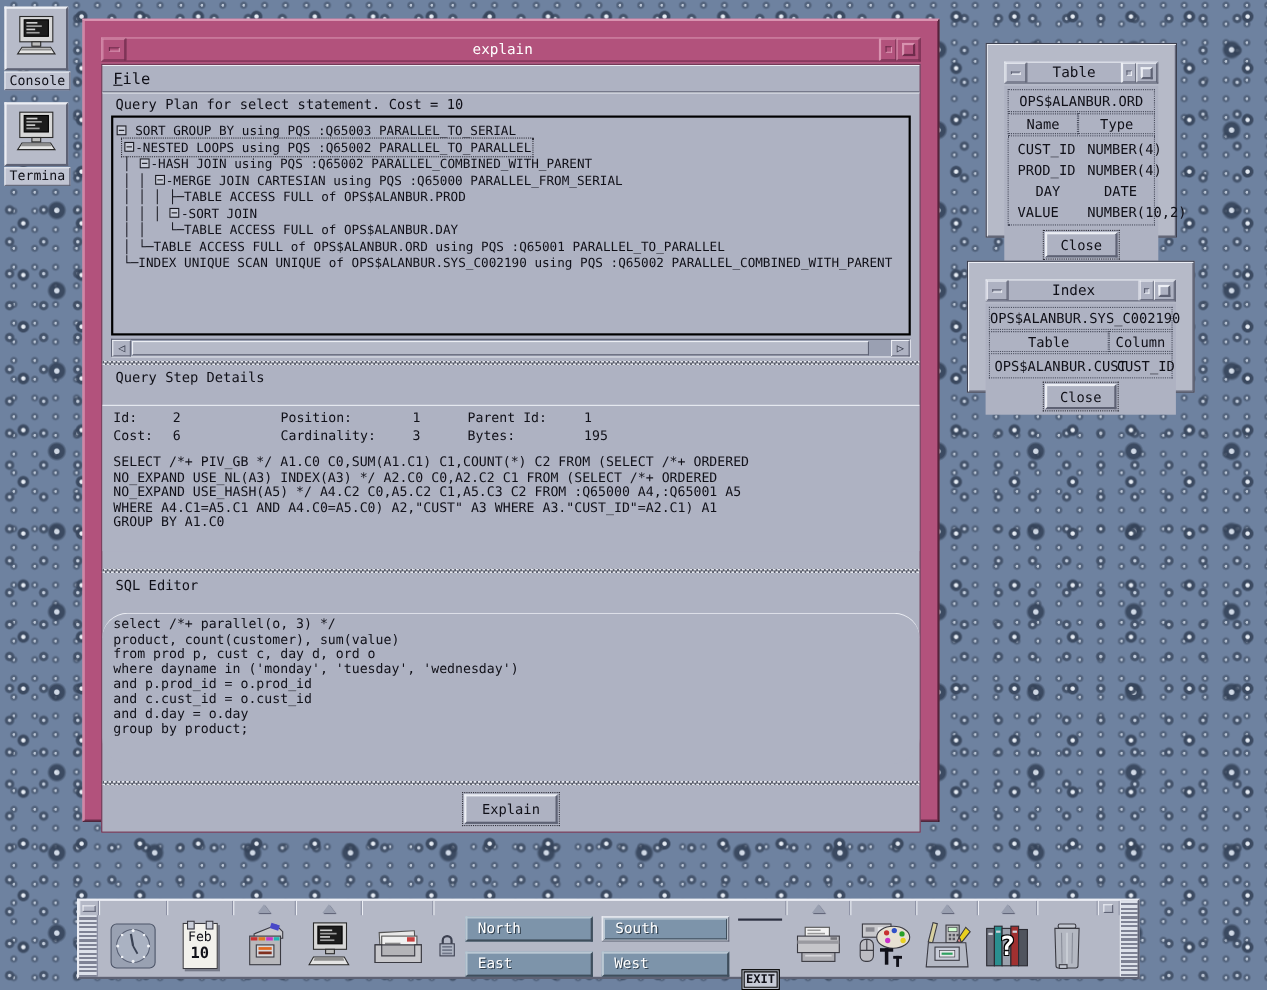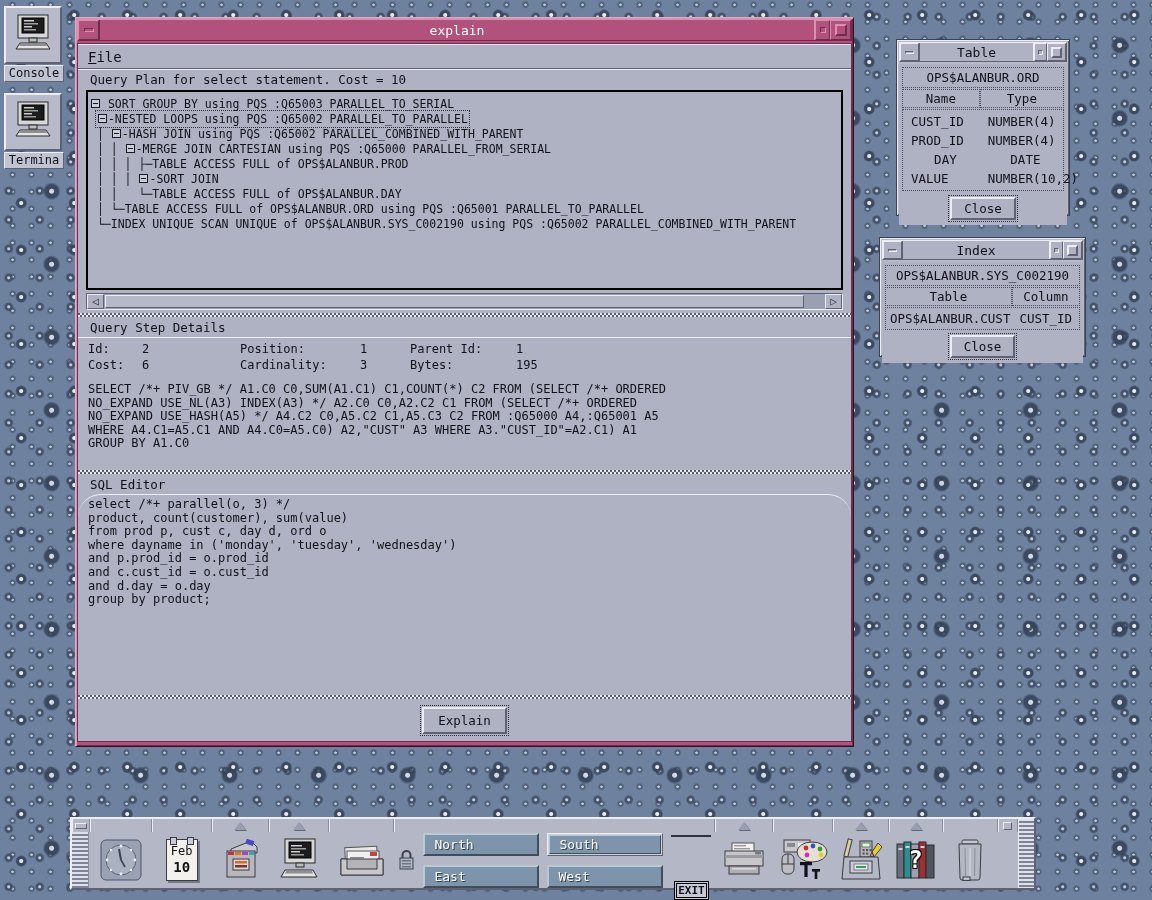--- a/index.html
+++ b/index.html
@@ -21,21 +21,21 @@
     background-size:53px 47px, 89px 73px, 31px 29px, 19px 17px;}
   .stipple{height:4px;background-image:conic-gradient(#e9ebf2 25%, #5a5e6c 0 50%, #e9ebf2 0 75%, #5a5e6c 0);background-size:4px 4px;}
 
   
   .desk-icon{position:absolute;width:60px;text-align:center;}
   .desk-icon .tile{width:58px;height:58px;background:#b7bbc9;border:2px solid;border-color:var(--hi) var(--lo) var(--lo) var(--hi);display:flex;align-items:center;justify-content:center;}
   .desk-icon .lbl{margin-top:1px;background:#c0c4d2;border:1px solid;border-color:var(--hi) var(--lo) var(--lo) var(--hi);font-size:12px;line-height:15px;white-space:nowrap;overflow:hidden;}
 
   
   .window{position:absolute;}
-  .mainwin{background:var(--pink);border:1px solid #2e1220;padding:1px;
+  .mainwin{background:var(--pink);border:1px solid #2e1220;padding:16px;
     border-top-color:#e3a9c2;border-left-color:#e3a9c2;
     box-shadow:inset 1px 1px 0 var(--pinkhi), inset -1px -1px 0 var(--pinklo);}
   .titlebar{height:22px;display:flex;align-items:stretch;background:var(--pink);
     border:1px solid;border-color:var(--pinkhi) var(--pinklo) var(--pinklo) var(--pinkhi);margin-bottom:2px;}
   .titlebar .cap{flex:1;display:flex;align-items:center;justify-content:center;color:#fff;font-size:13px;
     border-left:1px solid var(--pinklo);border-right:1px solid var(--pinkhi);}
   .tbtn{width:21px;display:flex;align-items:center;justify-content:center;background:var(--pink);
     border:1px solid;border-color:var(--pinkhi) var(--pinklo) var(--pinklo) var(--pinkhi);}
   .tbtn .dash{width:10px;height:4px;background:var(--pink);border:1px solid;border-color:var(--pinklo) var(--pinkhi) var(--pinkhi) var(--pinklo);}
   .tbtn .dot{width:6px;height:6px;background:var(--pink);border:1px solid;border-color:var(--pinklo) var(--pinkhi) var(--pinkhi) var(--pinklo);}
@@ -53,31 +53,31 @@
   .tbox{display:inline-block;width:9px;height:9px;border:1px solid #1a1a22;background:#c9cdd9;position:relative;margin:0 1px;flex:0 0 auto;}
   .tbox::after{content:"";position:absolute;left:1px;right:1px;top:3px;height:1px;background:#1a1a22;}
   .tsel{display:inline-flex;align-items:center;outline:1px dotted #30303a;outline-offset:1px;}
 
   .hscroll{margin:3px 8px 0;height:17px;display:flex;align-items:stretch;border:1px solid;border-color:var(--lo) var(--hi) var(--hi) var(--lo);background:#9aa0b2;}
   .sarrow{width:17px;display:flex;align-items:center;justify-content:center;font-size:11px;color:#2e3242;background:var(--bg);border:1px solid;border-color:var(--hi) var(--lo) var(--lo) var(--hi);}
   .strack{flex:1;position:relative;}
   .sthumb{position:absolute;left:1px;top:1px;bottom:1px;width:97%;background:var(--bg2);border:1px solid;border-color:var(--hi) var(--lo) var(--lo) var(--hi);}
 
   .section-label{height:20px;display:flex;align-items:center;padding-left:12px;font-size:12.5px;}
-  .pane{margin:0 0;border-top:1px solid var(--hi);background:var(--bg);padding:3px 10px;overflow:hidden;}
+  .pane{margin:16px 0;border-top:1px solid var(--hi);background:var(--bg);padding:3px 10px;overflow:hidden;}
   .details-pane{height:133px;}
   .fgrid{display:grid;grid-template-columns:54px 98px 120px 50px 106px 1fr;font-size:12px;line-height:16px;}
   .sel-lines{margin-top:10px;}
   .sel-lines .line, .sql-pane .line{white-space:pre;font-size:12px;line-height:13.6px;}
   .sql-pane{flex:1;border-radius:23px;}
   .btn-row{height:42px;display:flex;align-items:center;justify-content:center;}
   .mbtn{background:var(--bg);border:2px solid;border-color:var(--hi) var(--lo) var(--lo) var(--hi);font-family:inherit;font-size:12.5px;padding:4px 14px;outline:1px dotted #30303a;outline-offset:1px;color:var(--ink);}
 
   
-  .dialog{background:var(--bg2);border:1px solid #3c4050;padding:2px;
+  .dialog{background:var(--bg2);border:1px solid #3c4050;padding:16px;
     box-shadow:inset 1px 1px 0 var(--hi), inset -1px -1px 0 var(--lo);}
   .dtitle{height:20px;display:flex;align-items:stretch;background:var(--bg);border:1px solid;border-color:var(--hi) var(--lo) var(--lo) var(--hi);margin-bottom:2px;}
   .dtitle .cap{flex:1;display:flex;align-items:center;justify-content:center;font-size:13px;border-left:1px solid var(--lo);border-right:1px solid var(--hi);}
   .dbtn{width:19px;display:flex;align-items:center;justify-content:center;background:var(--bg);border:1px solid;border-color:var(--hi) var(--lo) var(--lo) var(--hi);}
   .dbtn.small{width:13px;}
   .dbtn .dash{width:9px;height:3px;background:var(--bg);border:1px solid;border-color:var(--lo) var(--hi) var(--hi) var(--lo);}
   .dbtn .dot{width:5px;height:5px;background:var(--bg);border:1px solid;border-color:var(--lo) var(--hi) var(--hi) var(--lo);}
   .dbtn .sq{width:11px;height:11px;background:var(--bg);border:2px solid;border-color:var(--hi) var(--lo) var(--lo) var(--hi);}
   .dbody{background:var(--bg);padding:2px;}
   .objname{border:1px dotted #4a4e5e;text-align:center;font-size:12.5px;padding:2px 0;margin:1px;}

